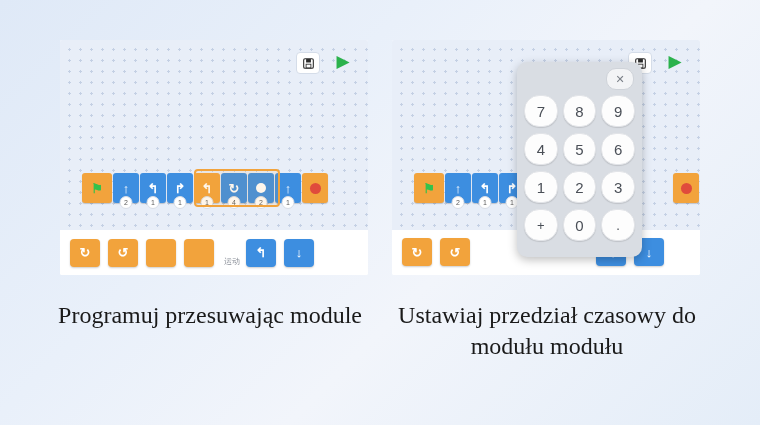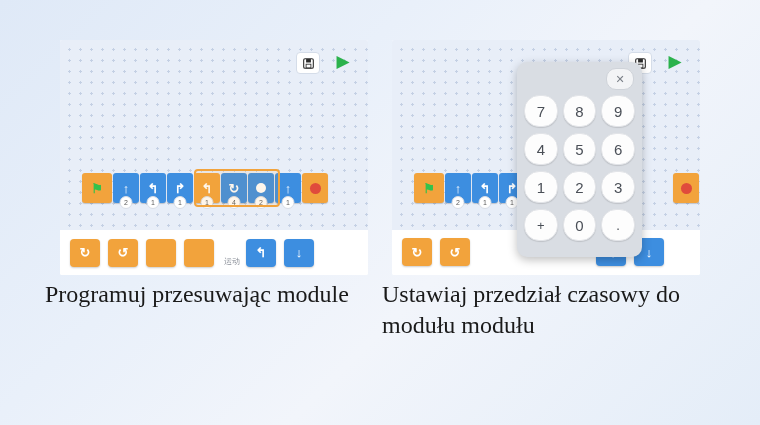--- a/index.html
+++ b/index.html
@@ -228,23 +228,23 @@
     display: flex;
     align-items: center;
     justify-content: center;
     box-shadow: 0 1px 1px rgba(0,0,0,0.12);
   }
   .key.small { font-size: 13px; }
 
   
   .caption {
     position: absolute;
-    top: 279px;
+    top: 300px;
     width: 330px;
-    text-align: left;
+    text-align: center;
     font-family: "Liberation Serif", serif;
     font-size: 24px;
     line-height: 1.28;
     color: #1a1a1a;
   }
   .caption.left  { left: 45px; }
   .caption.right { left: 382px; }
 </style>
 </head>
 <body>

